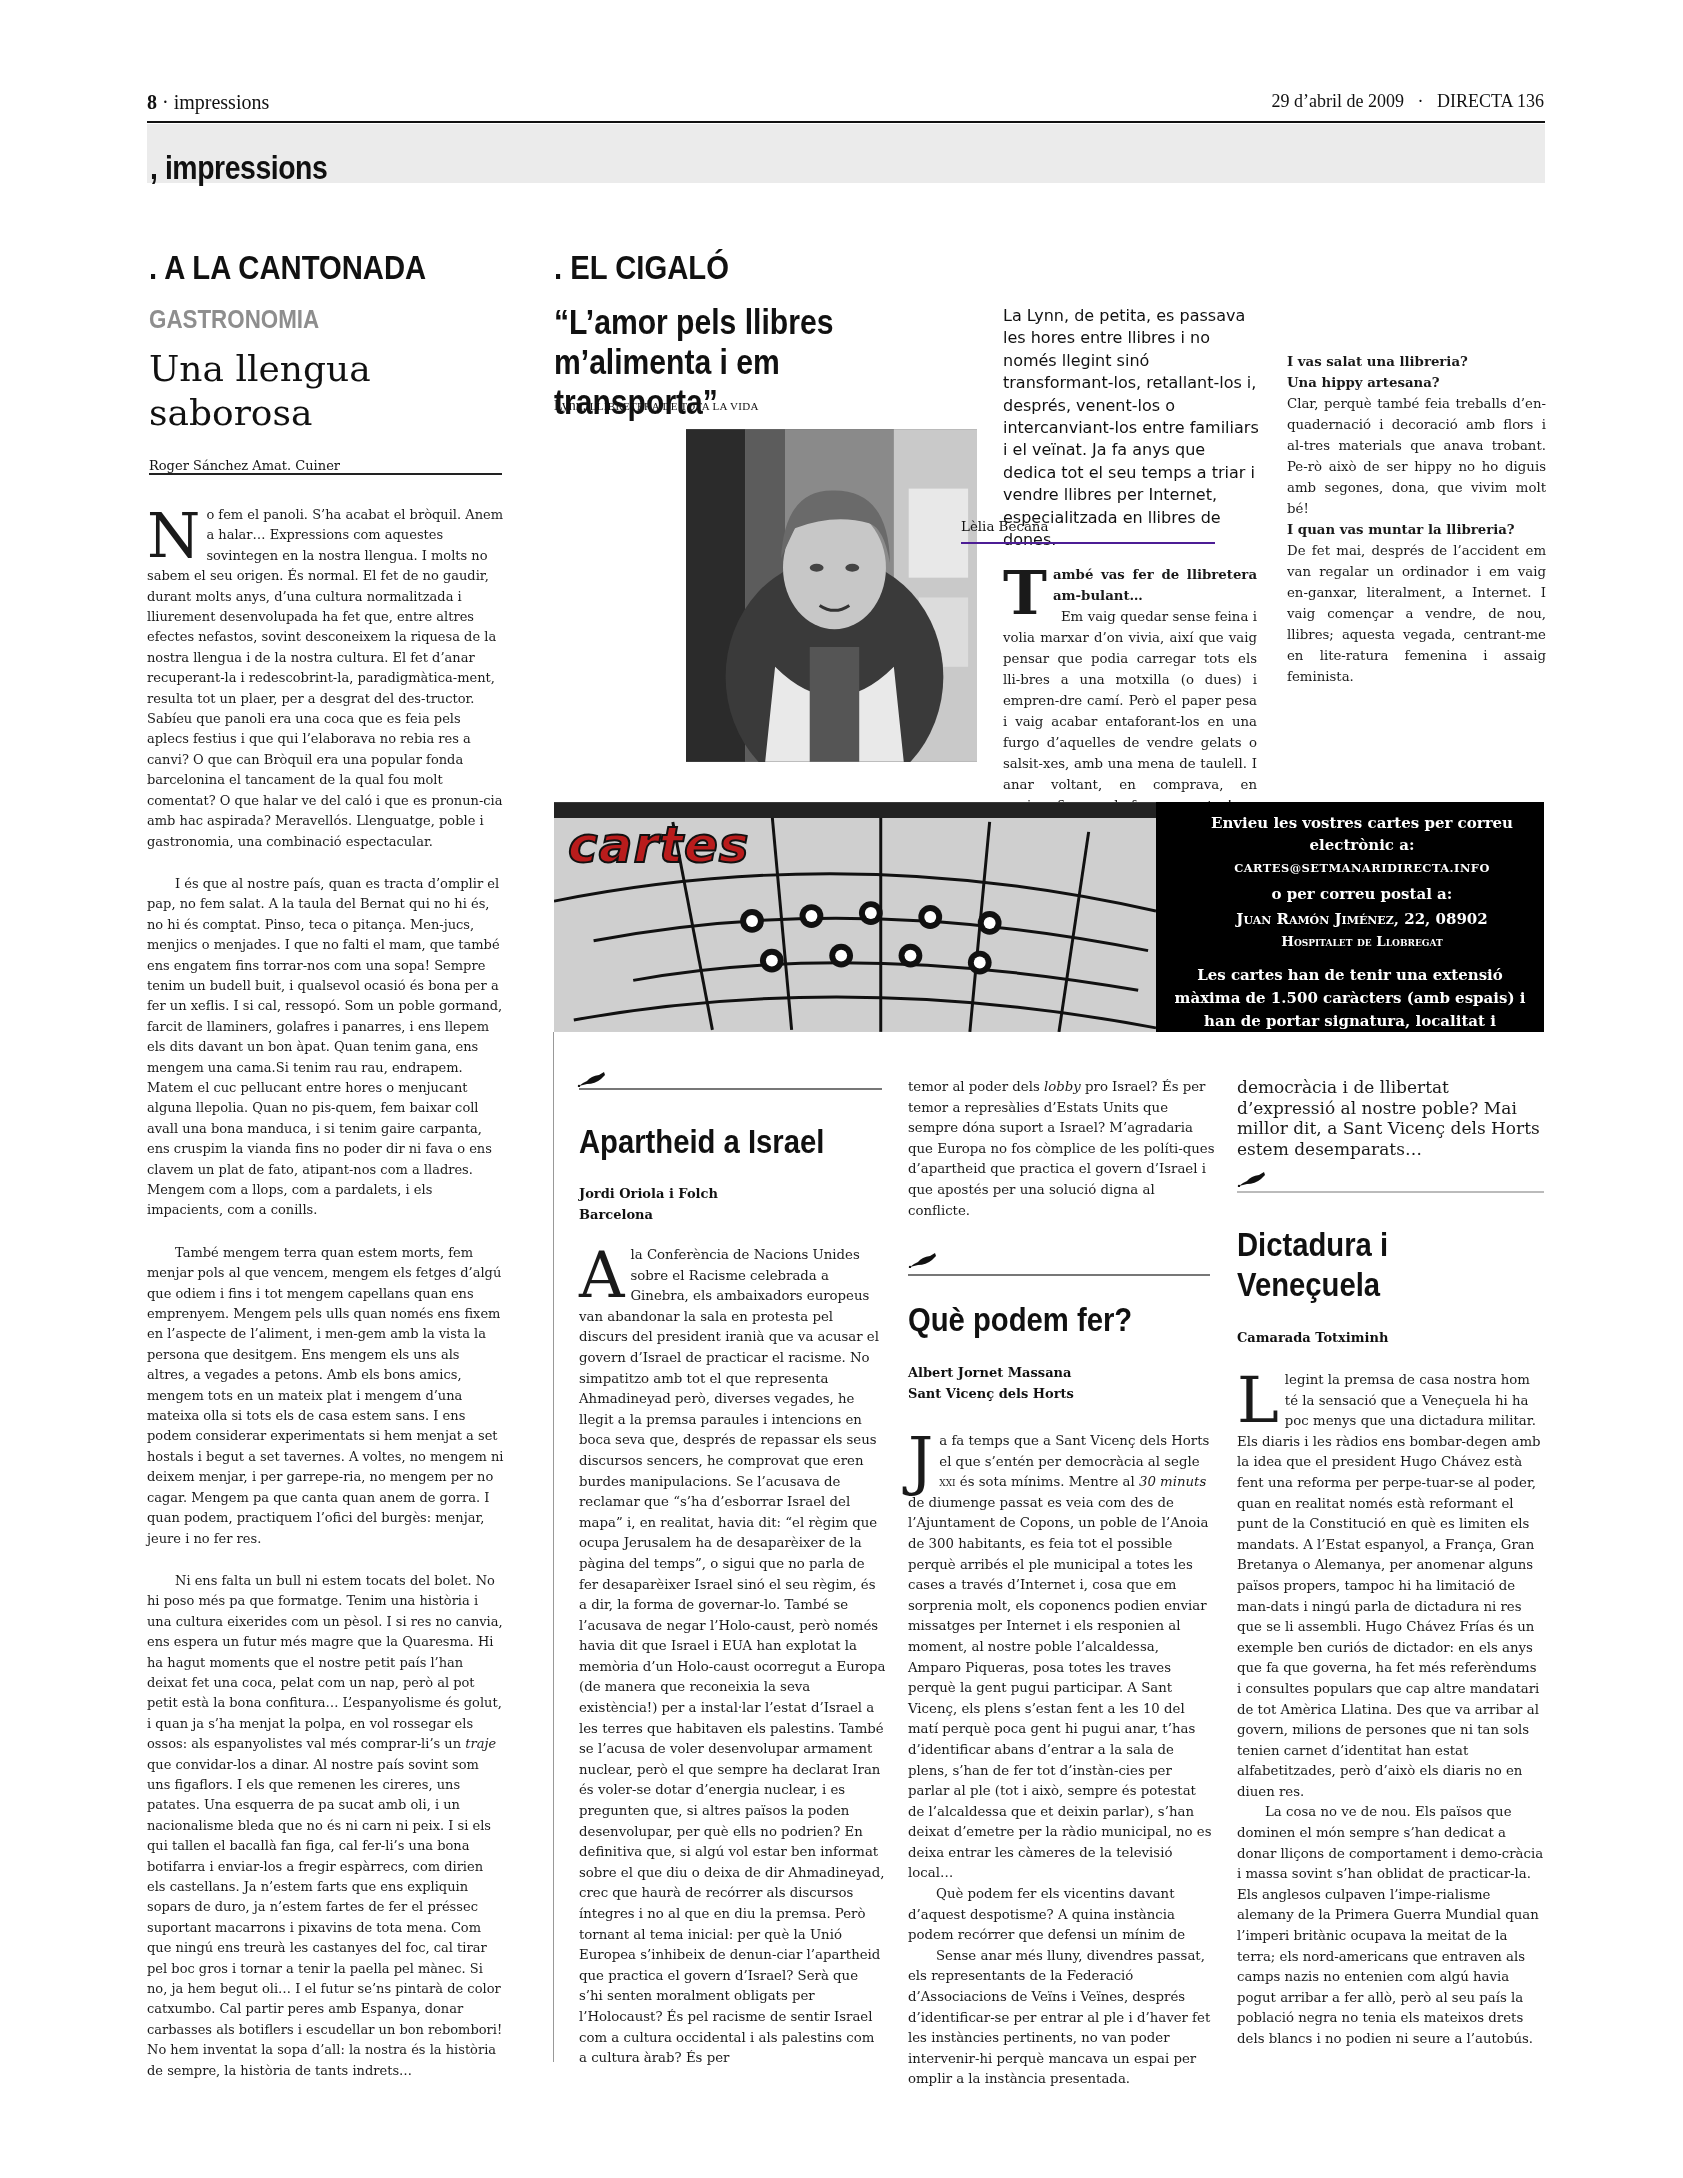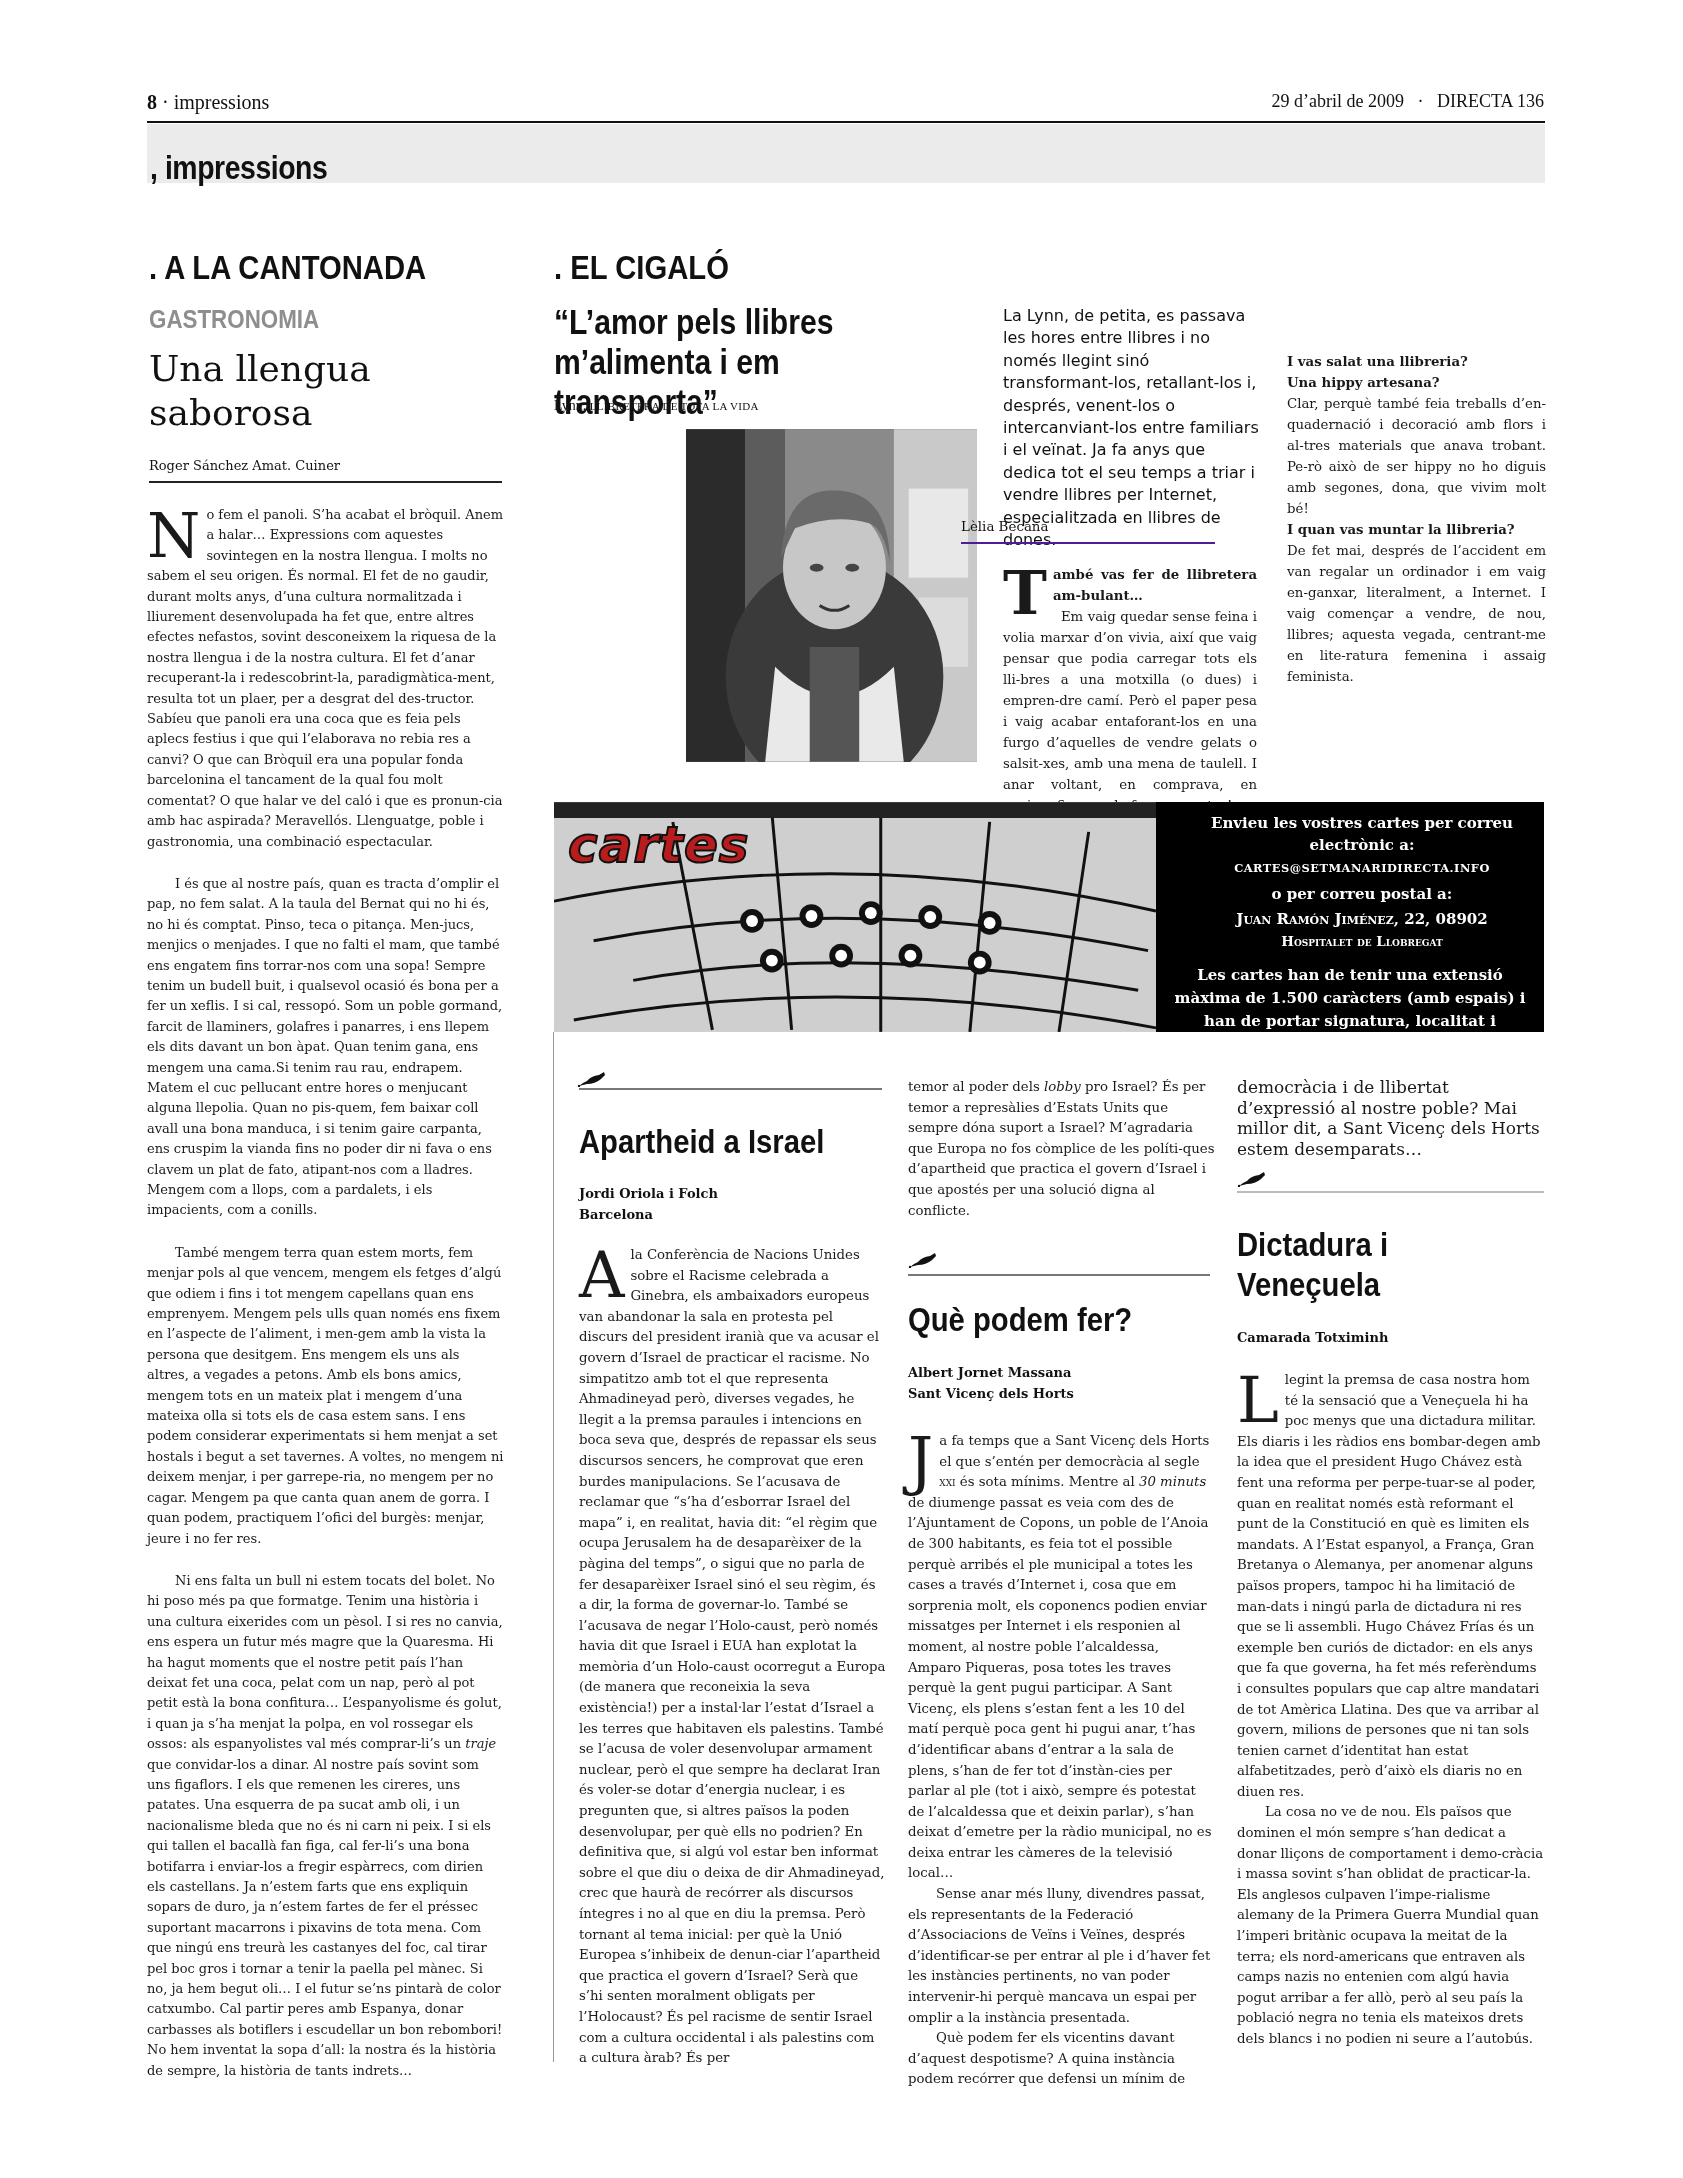--- a/index.html
+++ b/index.html
@@ -13,21 +13,21 @@
   .folio b { font-weight: bold; }
   .dateline { right: 139px; top: 91px; font-family: "Liberation Serif", serif; font-size: 18px; color: #111; }
   .top-rule { left: 147px; top: 121px; width: 1398px; height: 2px; background: #111; }
   .band { left: 147px; top: 124px; width: 1398px; height: 59px; background: #ebebeb; }
   .band-title { left: 150px; top: 149px; font-family: "Liberation Sans", sans-serif; font-weight: bold; font-size: 33px; letter-spacing: -0.5px; transform: scaleX(0.86); transform-origin: left top; }
 
   
   .sec { font-family: "Liberation Sans", sans-serif; font-weight: bold; font-size: 34px; transform: scaleX(0.86); transform-origin: left top; white-space: nowrap; }
   .kicker { font-family: "Liberation Sans", sans-serif; font-weight: bold; font-size: 26px; color: #8e8e8e; transform: scaleX(0.86); transform-origin: left top; }
   .headline { font-family: "DejaVu Serif", serif; font-size: 36px; line-height: 44px; font-weight: normal; }
-  .byline-rule { border-bottom: 2px solid #222; padding-bottom: 8px; font-size: 13px; font-family: "DejaVu Serif", serif; }
+  .byline-rule { border-bottom: 2px solid #222; font-size: 13px; font-family: "DejaVu Serif", serif; }
 
   .body-text { font-family: "DejaVu Serif", serif; font-size: 13.5px; line-height: 22px; color: #1a1a1a; text-align: left; }
   .body-text p { margin: 0; }
   .body-text p.ind { text-indent: 28px; }
   .body-text p.gap { margin-top: 22px; }
   .dropcap { float: left; font-family: "DejaVu Serif", serif; font-size: 69px; line-height: 59px; margin: 4px 6px 0 0; }
   .justify { text-align: justify; }
   .q { font-weight: bold; }
 
   
@@ -182,22 +182,22 @@
     <circle cx="2" cy="15" r="1.2" fill="#111"></circle>
   </svg>
 <div class="abs letter-rule" style="left:908px; top:1274px; width:302px;"></div>
 <div class="abs letter-title" style="left:908px; top:1299px; width:327px;">Què podem fer?</div>
 <div class="abs letter-by" style="left:908px; top:1362px;">
     <div>Albert Jornet Massana</div>
     <div>Sant Vicenç dels Horts</div>
   </div>
 <div class="abs body-text" style="left:908px; top:1431px; width:307px; font-size:13.3px; line-height:20.6px;">
   <p><span class="dropcap" style="font-size:63px; line-height:53px;">J</span><span>a fa temps que a Sant Vicenç dels Horts el que s’entén per democràcia al segle </span><span class="sc-small">xxi</span><span> és sota mínims. Mentre al </span><i>30 minuts</i><span> de diumenge passat es veia com des de l’Ajuntament de Copons, un poble de l’Anoia de 300 habitants, es feia tot el possible perquè arribés el ple municipal a totes les cases a través d’Internet i, cosa que em sorprenia molt, els coponencs podien enviar missatges per Internet i els responien al moment, al nostre poble l’alcaldessa, Amparo Piqueras, posa totes les traves perquè la gent pugui participar. A Sant Vicenç, els plens s’estan fent a les 10 del matí perquè poca gent hi pugui anar, t’has d’identificar abans d’entrar a la sala de plens, s’han de fer tot d’instàn-cies per parlar al ple (tot i això, sempre és potestat de l’alcaldessa que et deixin parlar), s’han deixat d’emetre per la ràdio municipal, no es deixa entrar les càmeres de la televisió local…</span></p>
+  <p class="ind">Què podem fer els vicentins davant d’aquest despotisme? A quina instància podem recórrer que defensi un mínim de</p>
   <p class="ind">Sense anar més lluny, divendres passat, els representants de la Federació d’Associacions de Veïns i Veïnes, després d’identificar-se per entrar al ple i d’haver fet les instàncies pertinents, no van poder intervenir-hi perquè mancava un espai per omplir a la instància presentada.</p>
-  <p class="ind">Què podem fer els vicentins davant d’aquest despotisme? A quina instància podem recórrer que defensi un mínim de</p>
 </div>
 
 <div class="abs body-text" style="left:1237px; top:1077px; width:307px; font-size:17px; line-height:20.6px;">
   <p>democràcia i de llibertat d’expressió al nostre poble? Mai millor dit, a Sant Vicenç dels Horts estem desemparats…</p>
 </div>
 
 <svg class="abs pen-icon" style="left:1237px; top:1171px;" viewBox="0 0 30 16">
     <path d="M2 15 L6 12 L10 10 Q14 5 22 4 L27 1 L28 4 L24 8 Q18 13 10 13 Z" fill="#111"></path>
     <circle cx="2" cy="15" r="1.2" fill="#111"></circle>
   </svg>

